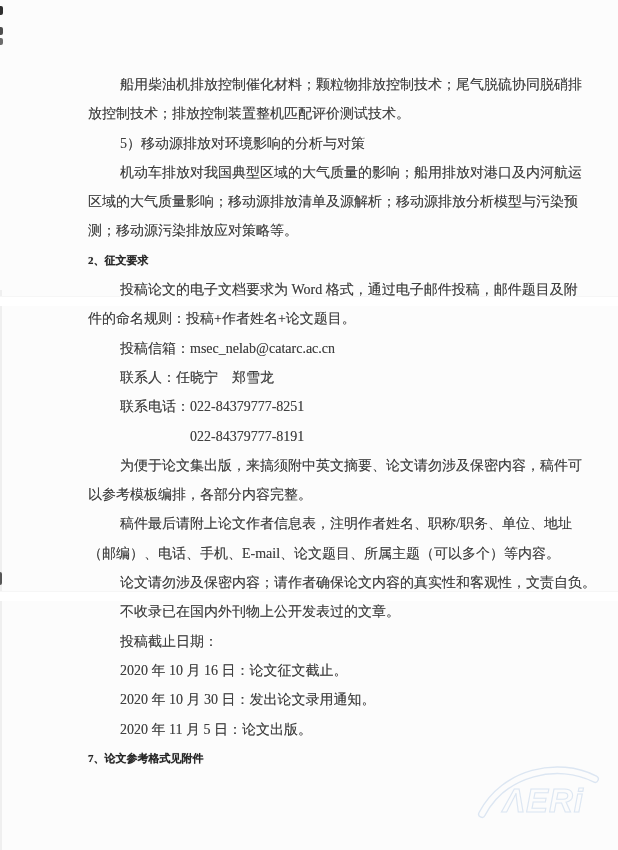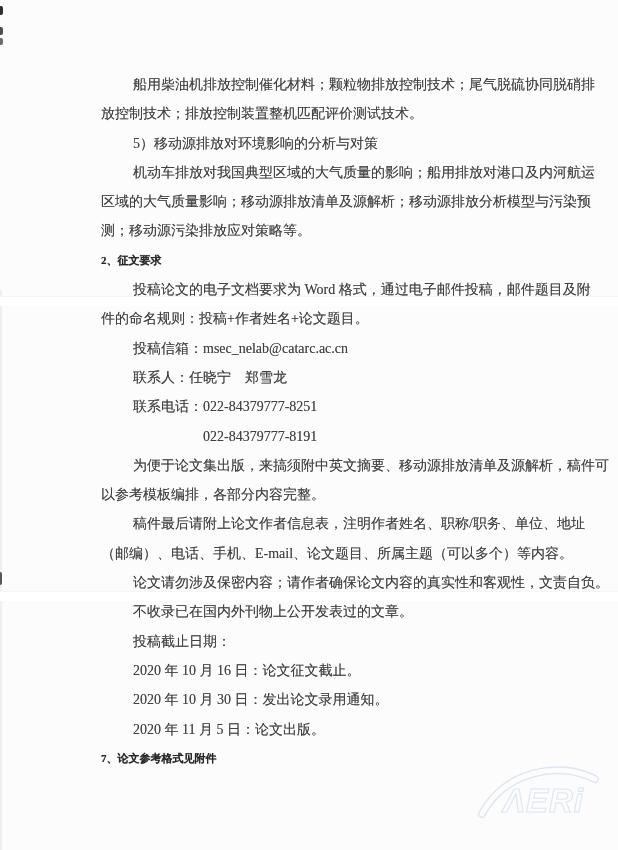--- a/index.html
+++ b/index.html
@@ -10,21 +10,21 @@
     overflow: hidden;
   }
   body {
     position: relative;
     background: #fcfcfc;
     font-family: "Liberation Serif", "DejaVu Serif", serif;
   }
   
   .doc-body {
     position: absolute;
-    left: 101px;
+    left: 88px;
     top: 70px;
     width: 472px;
   }
   .line {
     height: 29.3px;
     line-height: 29.3px;
     font-size: 14px;
     color: #404040;
     white-space: nowrap;
     text-shadow: 0 0 0.6px rgba(70,70,70,0.55);
@@ -100,21 +100,21 @@
     <div class="line indent"><span>机动车排放对我国典型区域的大气质量的影响；船用排放对港口及内河航运</span></div>
     <div class="line plain"><span>区域的大气质量影响；移动源排放清单及源解析；移动源排放分析模型与污染预</span></div>
     <div class="line plain"><span>测；移动源污染排放应对策略等。</span></div>
     <div class="line heading"><span>2、征文要求</span></div>
     <div class="line indent"><span>投稿论文的电子文档要求为 Word 格式，通过电子邮件投稿，邮件题目及附</span></div>
     <div class="line plain"><span>件的命名规则：投稿+作者姓名+论文题目。</span></div>
     <div class="line indent"><span>投稿信箱：msec_nelab@catarc.ac.cn</span></div>
     <div class="line indent"><span>联系人：任晓宁　郑雪龙</span></div>
     <div class="line indent"><span>联系电话：022-84379777-8251</span></div>
     <div class="line phone2"><span>022-84379777-8191</span></div>
-    <div class="line indent"><span>为便于论文集出版，来搞须附中英文摘要、移动源排放清单及源解析，稿件可</span></div>
+    <div class="line indent"><span>为便于论文集出版，来搞须附中英文摘要、论文请勿涉及保密内容，稿件可</span></div>
     <div class="line plain"><span>以参考模板编排，各部分内容完整。</span></div>
     <div class="line indent"><span>稿件最后请附上论文作者信息表，注明作者姓名、职称/职务、单位、地址</span></div>
     <div class="line plain"><span>（邮编）、电话、手机、E-mail、论文题目、所属主题（可以多个）等内容。</span></div>
     <div class="line indent"><span>论文请勿涉及保密内容；请作者确保论文内容的真实性和客观性，文责自负。</span></div>
     <div class="line indent"><span>不收录已在国内外刊物上公开发表过的文章。</span></div>
     <div class="line indent"><span>投稿截止日期：</span></div>
     <div class="line indent"><span>2020 年 10 月 16 日：论文征文截止。</span></div>
     <div class="line indent"><span>2020 年 10 月 30 日：发出论文录用通知。</span></div>
     <div class="line indent"><span>2020 年 11 月 5 日：论文出版。</span></div>
     <div class="line heading"><span>7、论文参考格式见附件</span></div>

